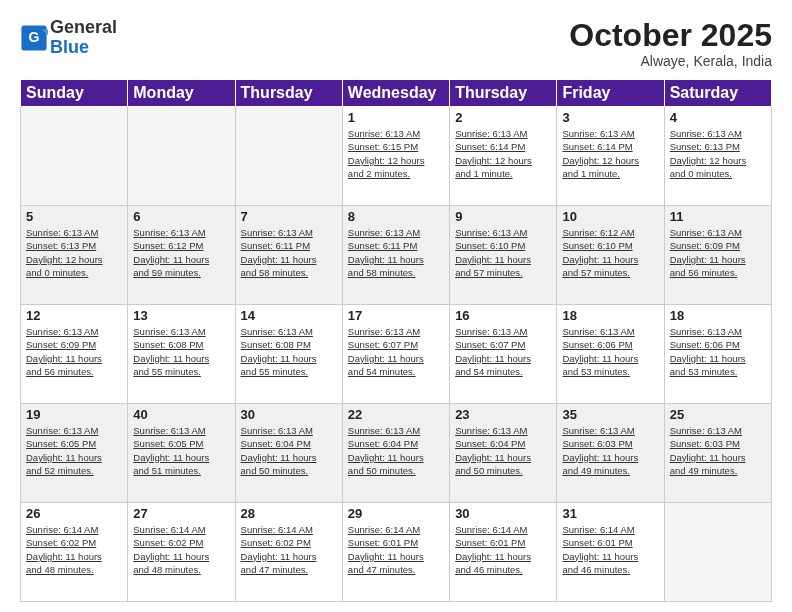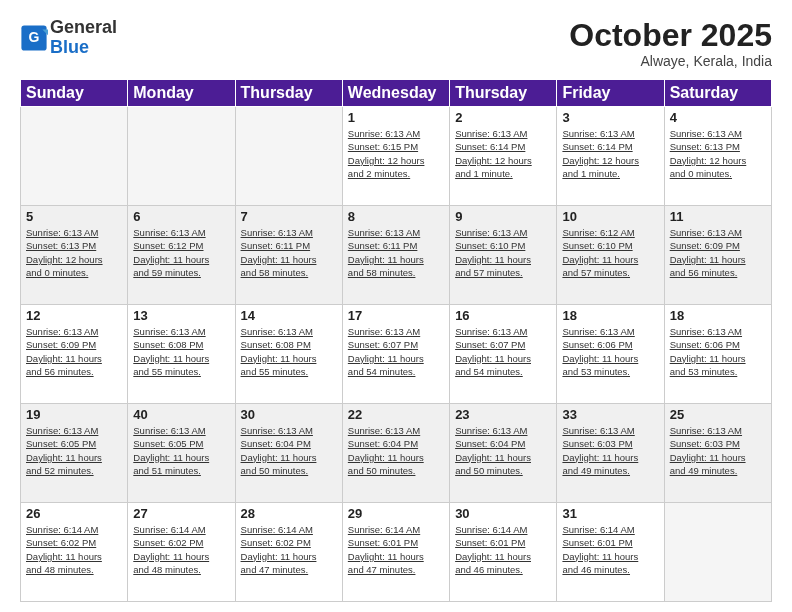--- a/index.html
+++ b/index.html
@@ -296,21 +296,21 @@
 and 50 minutes.</div>
           </td>
           <td>
             <div class="day-number">23</div>
             <div class="day-info" style="white-space: pre-line;">Sunrise: 6:13 AM
 Sunset: 6:04 PM
 Daylight: 11 hours
 and 50 minutes.</div>
           </td>
           <td>
-            <div class="day-number">33</div>
+            <div class="day-number">35</div>
             <div class="day-info" style="white-space: pre-line;">Sunrise: 6:13 AM
 Sunset: 6:03 PM
 Daylight: 11 hours
 and 49 minutes.</div>
           </td>
           <td>
             <div class="day-number">25</div>
             <div class="day-info" style="white-space: pre-line;">Sunrise: 6:13 AM
 Sunset: 6:03 PM
 Daylight: 11 hours

